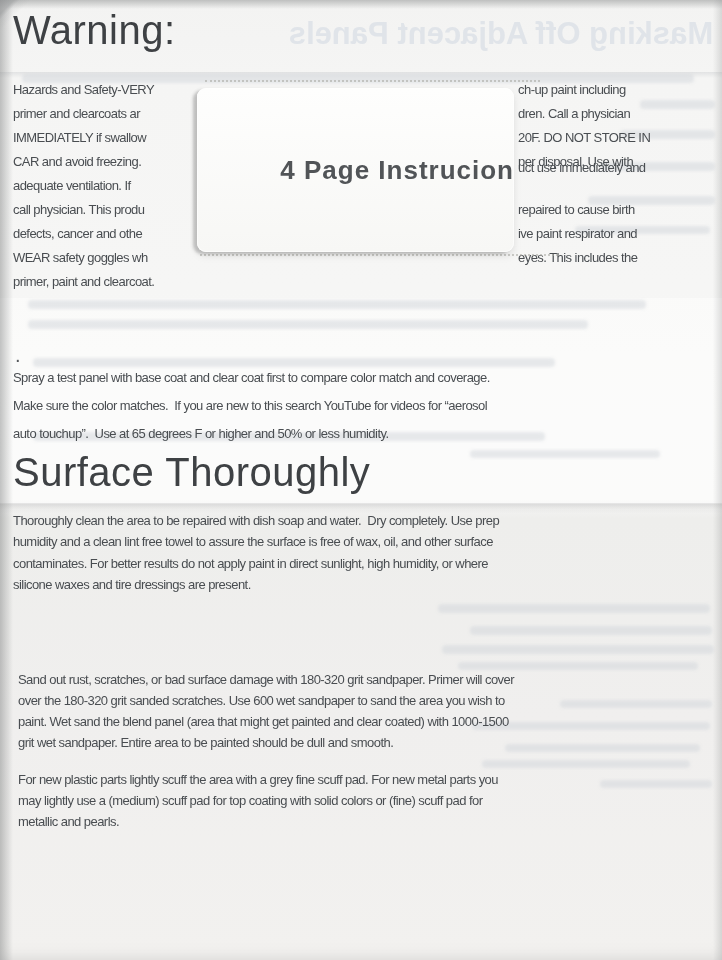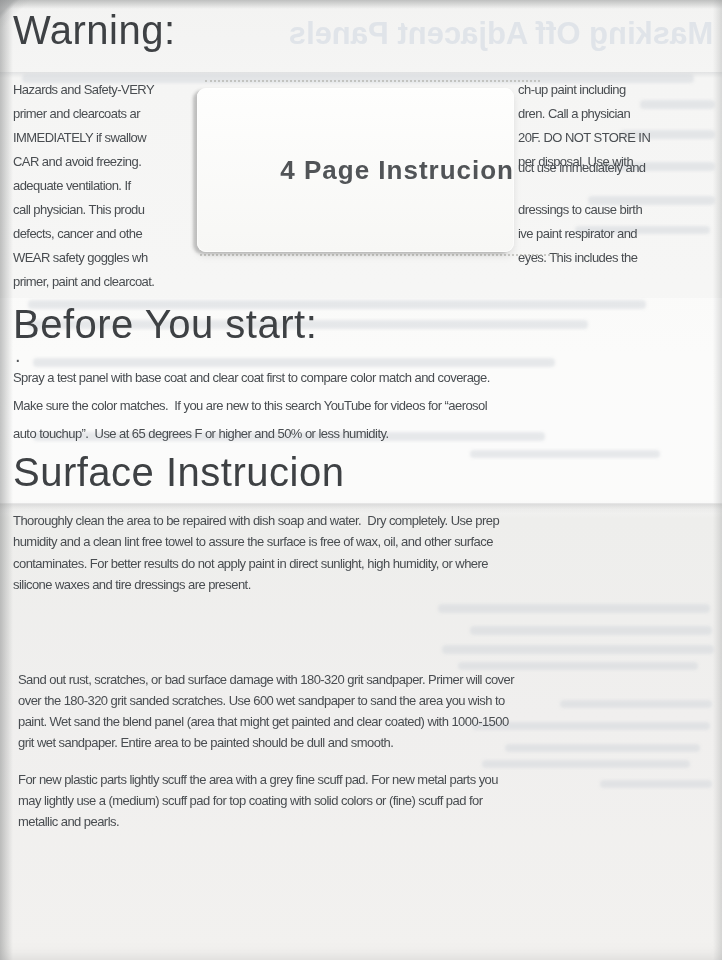--- a/index.html
+++ b/index.html
@@ -82,43 +82,42 @@
     <div class="bline" style="left:518px;top:82px">ch-up paint including</div>
     <div class="bline" style="left:13px;top:106px">primer and clearcoats ar</div>
     <div class="bline" style="left:518px;top:106px">dren. Call a physician</div>
     <div class="bline" style="left:13px;top:130px">IMMEDIATELY if swallow</div>
     <div class="bline" style="left:518px;top:130px">20F. DO NOT STORE IN</div>
     <div class="bline" style="left:13px;top:154px">CAR and avoid freezing.</div>
     <div class="bline" style="left:518px;top:154px">per disposal. Use with</div>
     <div class="bline" style="left:13px;top:178px">adequate ventilation. If</div>
     <div class="bline" style="left:518px;top:160px">uct use immediately and</div>
     <div class="bline" style="left:13px;top:202px">call physician. This produ</div>
-    <div class="bline" style="left:518px;top:202px">dressings to cause birth</div>
+    <div class="bline" style="left:518px;top:202px">repaired to cause birth</div>
     <div class="bline" style="left:13px;top:226px">defects, cancer and othe</div>
     <div class="bline" style="left:518px;top:226px">ive paint respirator and</div>
     <div class="bline" style="left:13px;top:250px">WEAR safety goggles wh</div>
     <div class="bline" style="left:518px;top:250px">eyes. This includes the</div>
     <div class="bline" style="left:13px;top:274px">primer, paint and clearcoat.</div>
   </div>
 
   <div class="dots" style="left:205px;top:80px;width:335px"></div>
   <div class="dots" style="left:200px;top:254px;width:358px"></div>
   <div class="sticker">
     <div class="stx">4 Page Instrucion</div>
   </div>
 
-  <div class="heading" style="left:13px;top:302px">Before You start:</div>
   <div class="stray">.</div>
   <div class="para" style="left:13px;top:0;width:700px;height:0">
     <div class="bline fit" style="top:370px">Spray a test panel with base coat and clear coat first to compare color match and coverage.</div>
     <div class="bline fit" style="top:398px">Make sure the color matches.  If you are new to this search YouTube for videos for “aerosol</div>
     <div class="bline fit" style="top:426px">auto touchup”.  Use at 65 degrees F or higher and 50% or less humidity.</div>
   </div>
 
-  <div class="heading" style="left:13px;top:450px">Surface Instrucion</div>
+  <div class="heading" style="left:13px;top:450px">Surface Thoroughly</div>
   <div class="crease"></div>
   <div class="crease-faint"></div>
   <div class="para" style="left:13px;top:0;width:700px;height:0">
     <div class="bline fit" style="top:513px">Thoroughly clean the area to be repaired with dish soap and water.  Dry completely. Use prep</div>
     <div class="bline fit" style="top:534px">humidity and a clean lint free towel to assure the surface is free of wax, oil, and other surface</div>
     <div class="bline fit" style="top:556px">contaminates. For better results do not apply paint in direct sunlight, high humidity, or where</div>
     <div class="bline fit" style="top:577px">silicone waxes and tire dressings are present.</div>
   </div>
 
   <div class="para" style="left:18px;top:0;width:696px;height:0">

